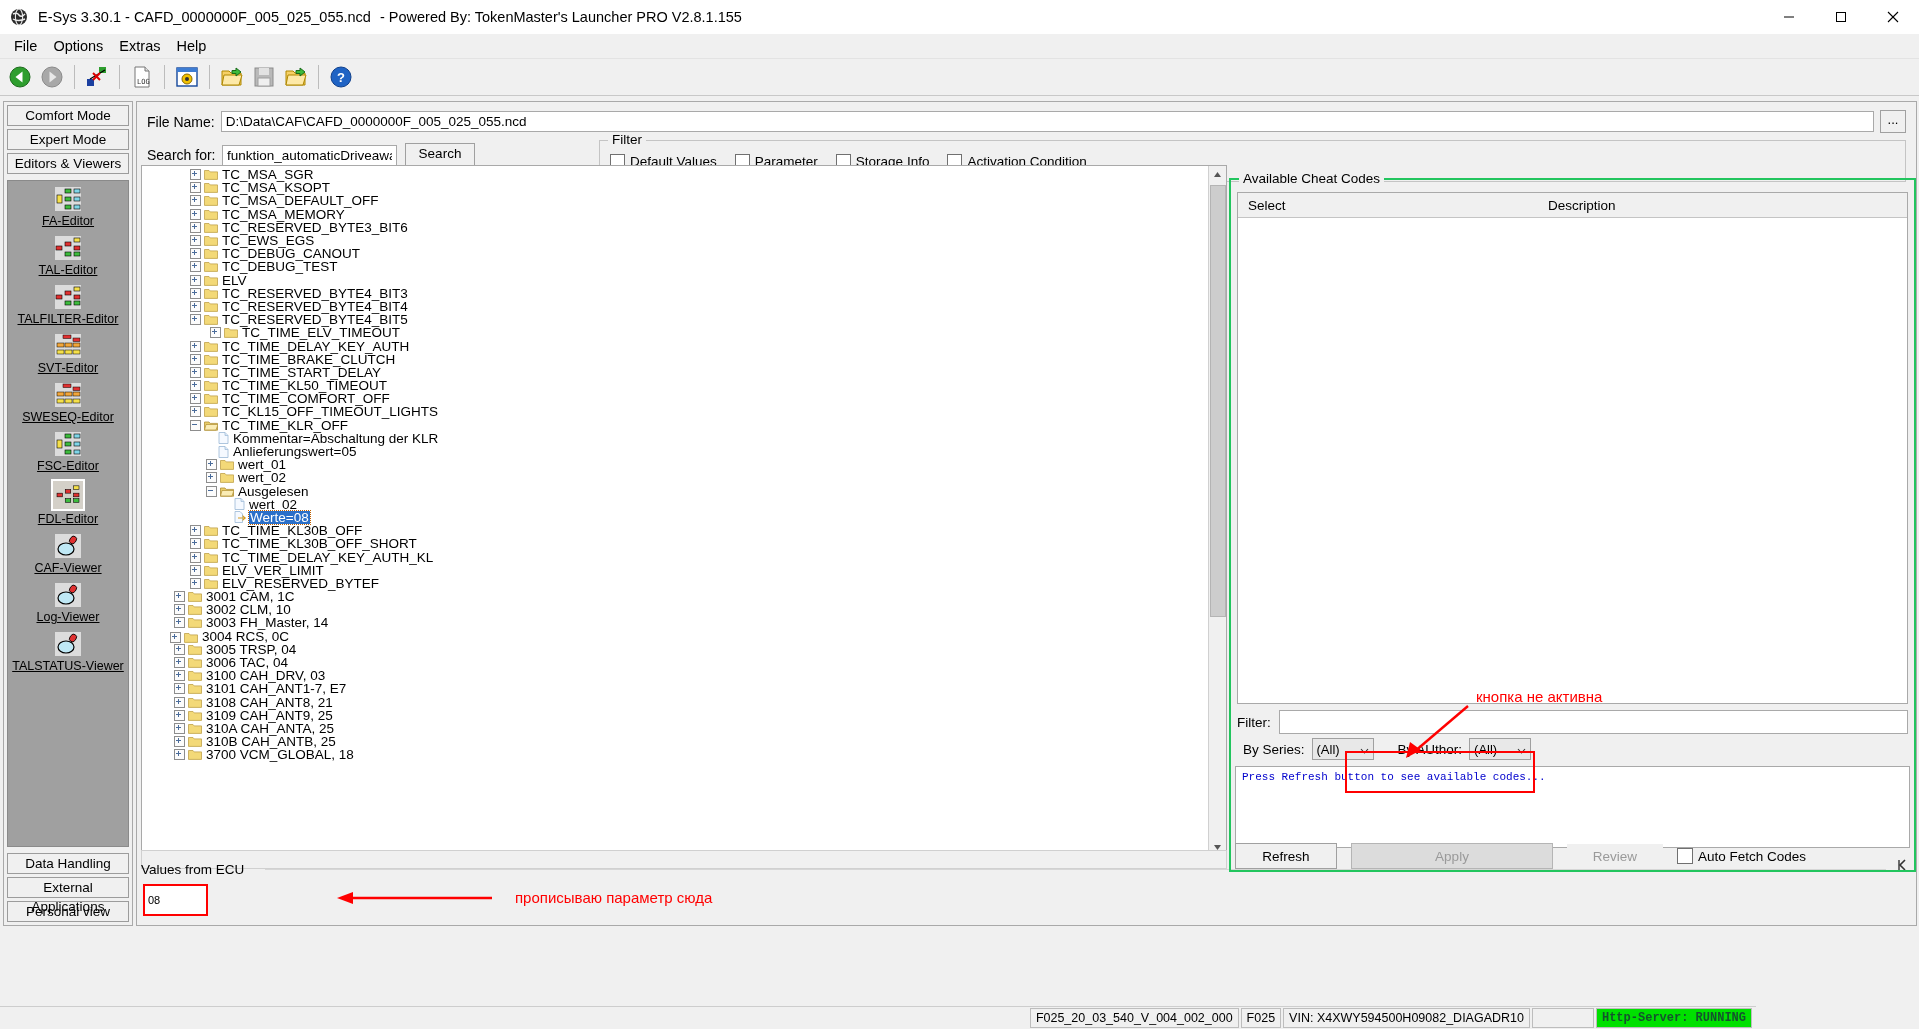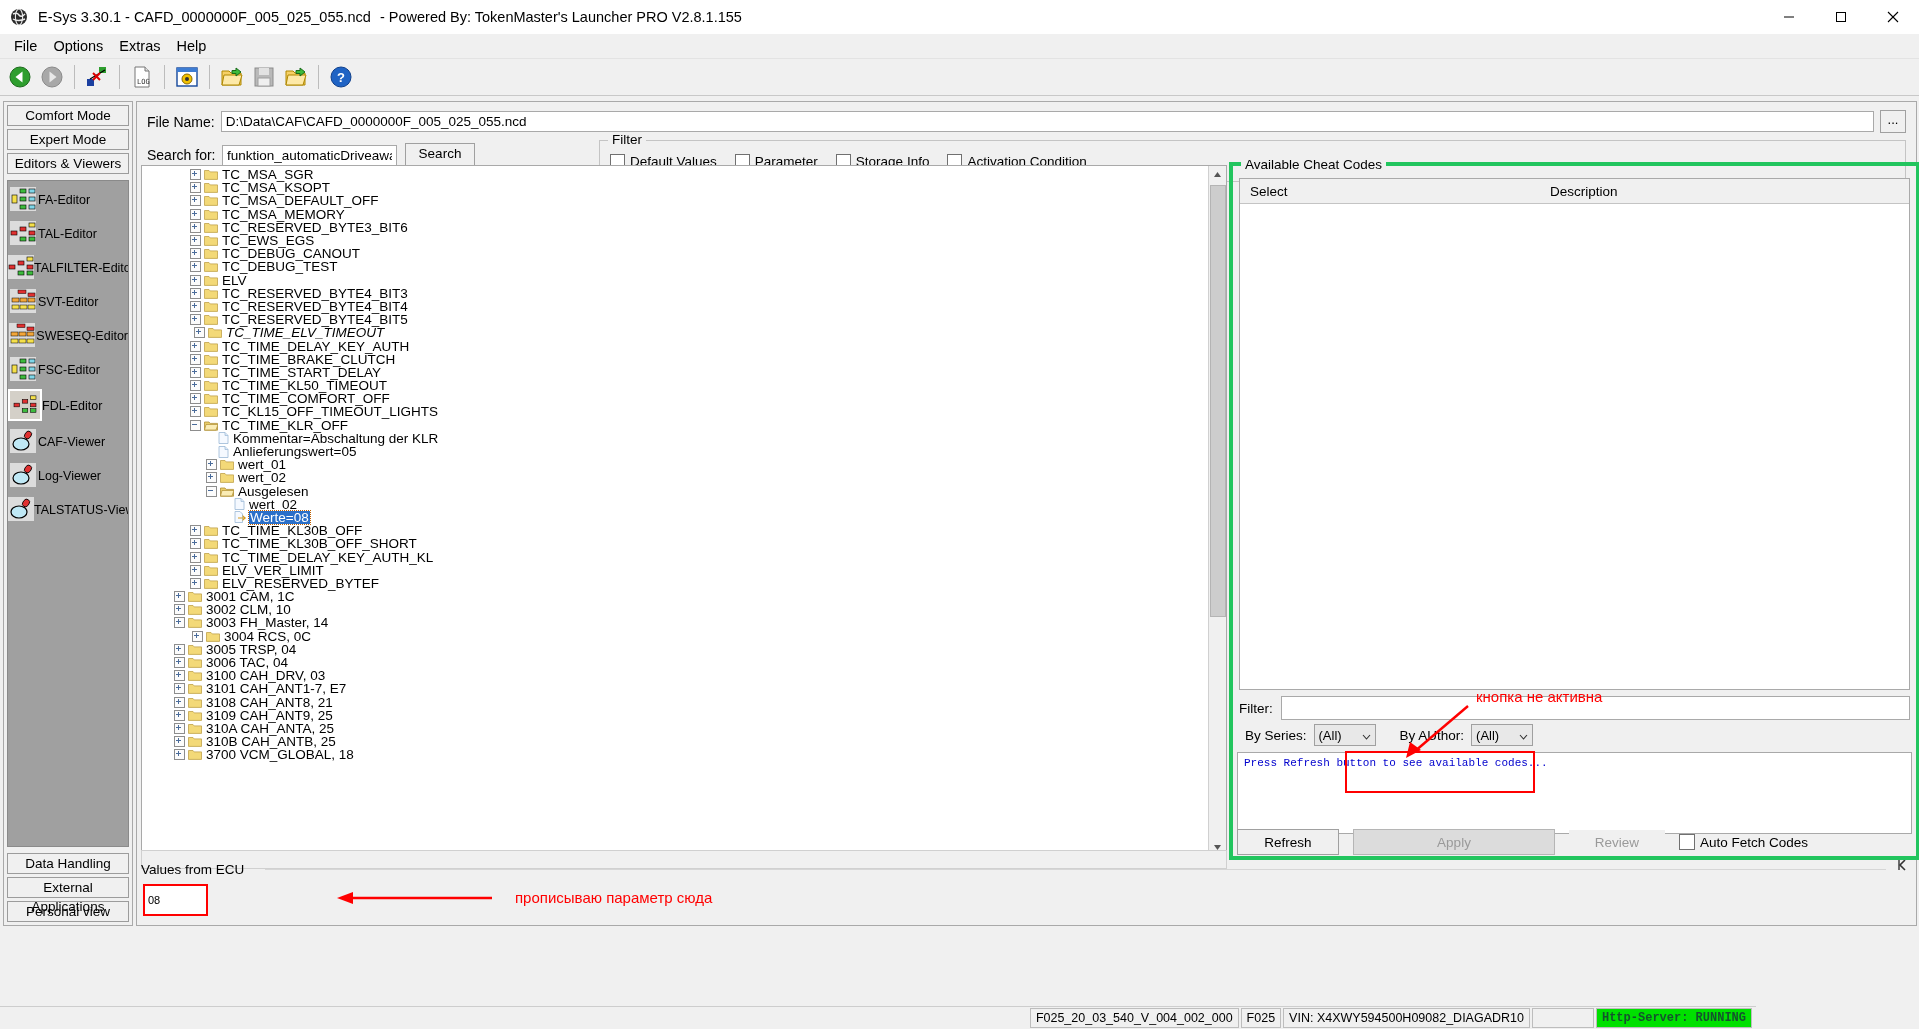--- a/index.html
+++ b/index.html
@@ -32,21 +32,21 @@
   .tb-sep{width:1px;height:24px;background:#bcbcbc;margin:0 6px;}
 
   
   .sidebar{position:absolute;left:3px;top:101px;width:128px;height:823px;
            background:#f0f0f0;border:1px solid #a9a9a9;display:flex;flex-direction:column;}
   .mode-btns{padding:3px;}
   .mode-btn{height:19px;line-height:19px;text-align:center;font-size:13.5px;
             background:#f0f0f0;border:1px solid #9c9c9c;margin-bottom:3px;color:#000;}
   .icon-list{flex:1;background:#a0a0a0;margin:0 3px;overflow:hidden;
              border:1px solid #8a8a8a;padding-top:4px;}
-  .icon-entry{display:flex;flex-direction:row;align-items:center;margin-bottom:6px;}
+  .icon-entry{display:flex;flex-direction:column;align-items:center;margin-bottom:6px;text-decoration:underline;}
   .icon-entry .glyph{width:30px;height:28px;display:flex;align-items:center;justify-content:center;}
   .icon-entry .glyph.sel{border:2px solid #ffffff;background:#d4d0c8;}
   .icon-entry .lbl{font-size:12.5px;color:#000;margin-top:1px;white-space:nowrap;}
   .bottom-btns{padding:3px;}
   .bottom-btn{height:19px;line-height:19px;text-align:center;font-size:13.5px;
               background:#f0f0f0;border:1px solid #9c9c9c;margin-top:3px;color:#000;}
 
   
   .main{position:absolute;left:136px;top:101px;width:1779px;height:823px;
         background:#f0f0f0;border:1px solid #a9a9a9;}
@@ -93,21 +93,21 @@
   .hscroll{position:absolute;left:4px;bottom:56px;width:1084px;height:17px;background:#f0f0f0;border:1px solid #d0d0d0;}
 
   
   .vfe-title{position:absolute;left:4px;top:760px;font-size:13.5px;color:#000;}
   .vfe-line{position:absolute;left:128px;top:767px;right:30px;height:1px;background:#d6d6d6;}
   .vfe-input{position:absolute;left:6px;top:782px;width:55px;height:24px;background:#fff;
              border:2px solid #ff0000;font-size:11px;padding:2px 3px;color:#000;}
   .collapse-arrow{position:absolute;right:6px;top:756px;font-size:15px;color:#333;}
 
   
-  .cheat{position:absolute;left:1092px;top:60px;width:683px;height:690px;border:4px solid #22c55e;}
+  .cheat{position:absolute;left:1092px;top:76px;width:683px;height:690px;border:2px solid #22c55e;}
   .cheat .legend{position:absolute;left:8px;top:-9px;background:#f0f0f0;padding:0 4px;font-size:13.5px;}
   .cc-table{position:absolute;left:6px;top:12px;right:6px;height:510px;background:#fff;border:1px solid #a9a9a9;}
   .cc-head{height:24px;background:#f0f0f0;border-bottom:1px solid #c4c4c4;display:flex;align-items:center;}
   .cc-head .c1{width:300px;padding-left:10px;font-size:13.5px;}
   .cc-head .c2{font-size:13.5px;}
   .cc-filter{position:absolute;left:6px;top:530px;right:6px;display:flex;align-items:center;}
   .cc-filter .lbl{font-size:13.5px;margin-right:8px;}
   .cc-filter input{flex:1;height:20px;background:#fff;border:1px solid #a9a9a9;}
   .cc-selects{position:absolute;left:12px;top:558px;display:flex;align-items:center;}
   .cc-selects .lbl{font-size:13.5px;margin-right:7px;}
@@ -521,21 +521,21 @@
               </svg></span>
             <span class="lbltxt">TC_RESERVED_BYTE4_BIT4</span>
           </div>
           <div class="row" style="padding-left: 48px;">
             <span class="pm plus"></span>
             <span class="folder"><svg width="14" height="11" viewBox="0 0 14 11">
                 <path d="M0.5 1.5 h4.5 l1.2 1.4 h7.3 v7.5 h-13 Z" fill="#f3d978" stroke="#c0a24a" stroke-width=".8"></path>
               </svg></span>
             <span class="lbltxt">TC_RESERVED_BYTE4_BIT5</span>
           </div>
-          <div class="row" style="padding-left: 52px; font-style: italic;">
+          <div class="row" style="padding-left: 68px;">
             <span class="pm plus"></span>
             <span class="folder"><svg width="14" height="11" viewBox="0 0 14 11">
                 <path d="M0.5 1.5 h4.5 l1.2 1.4 h7.3 v7.5 h-13 Z" fill="#f3d978" stroke="#c0a24a" stroke-width=".8"></path>
               </svg></span>
             <span class="lbltxt">TC_TIME_ELV_TIMEOUT</span>
           </div>
           <div class="row" style="padding-left: 48px;">
             <span class="pm plus"></span>
             <span class="folder"><svg width="14" height="11" viewBox="0 0 14 11">
                 <path d="M0.5 1.5 h4.5 l1.2 1.4 h7.3 v7.5 h-13 Z" fill="#f3d978" stroke="#c0a24a" stroke-width=".8"></path>
@@ -688,21 +688,21 @@
               </svg></span>
             <span class="lbltxt">3002 CLM, 10</span>
           </div>
           <div class="row" style="padding-left: 32px;">
             <span class="pm plus"></span>
             <span class="folder"><svg width="14" height="11" viewBox="0 0 14 11">
                 <path d="M0.5 1.5 h4.5 l1.2 1.4 h7.3 v7.5 h-13 Z" fill="#f3d978" stroke="#c0a24a" stroke-width=".8"></path>
               </svg></span>
             <span class="lbltxt">3003 FH_Master, 14</span>
           </div>
-          <div class="row" style="padding-left: 50px;">
+          <div class="row" style="padding-left: 28px; align-items: flex-end;">
             <span class="pm plus"></span>
             <span class="folder"><svg width="14" height="11" viewBox="0 0 14 11">
                 <path d="M0.5 1.5 h4.5 l1.2 1.4 h7.3 v7.5 h-13 Z" fill="#f3d978" stroke="#c0a24a" stroke-width=".8"></path>
               </svg></span>
             <span class="lbltxt">3004 RCS, 0C</span>
           </div>
           <div class="row" style="padding-left: 32px;">
             <span class="pm plus"></span>
             <span class="folder"><svg width="14" height="11" viewBox="0 0 14 11">
                 <path d="M0.5 1.5 h4.5 l1.2 1.4 h7.3 v7.5 h-13 Z" fill="#f3d978" stroke="#c0a24a" stroke-width=".8"></path>

